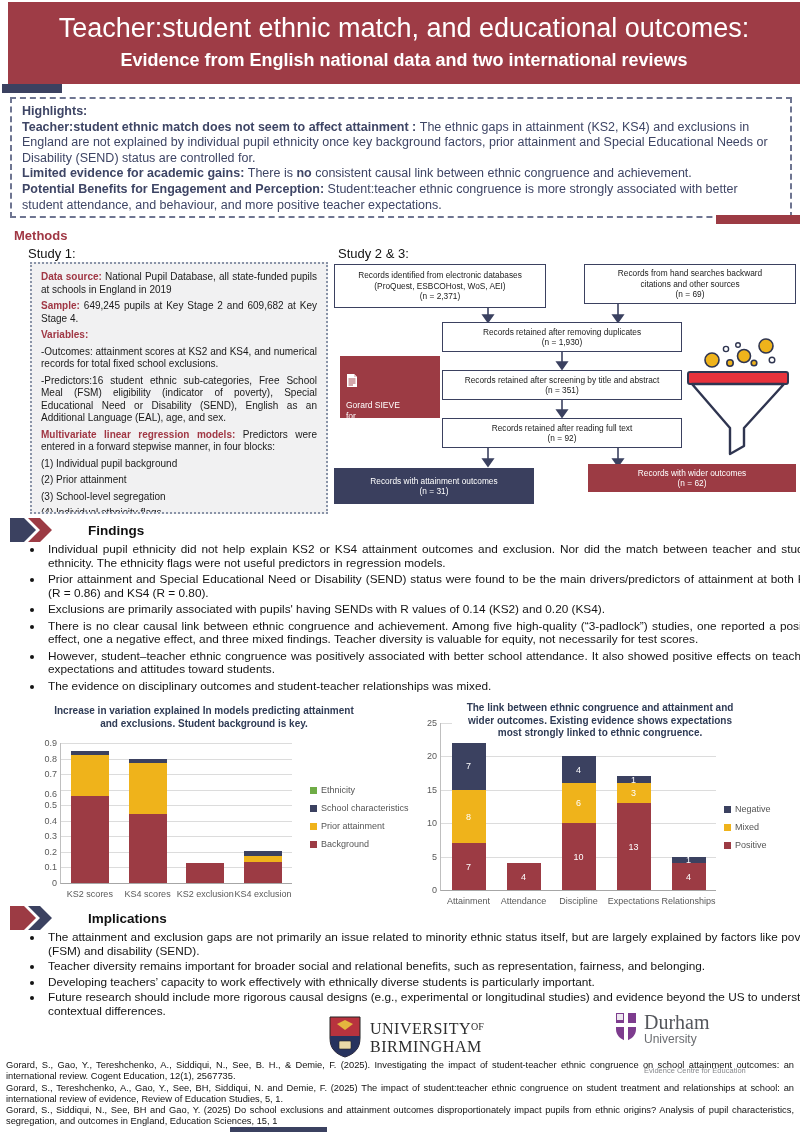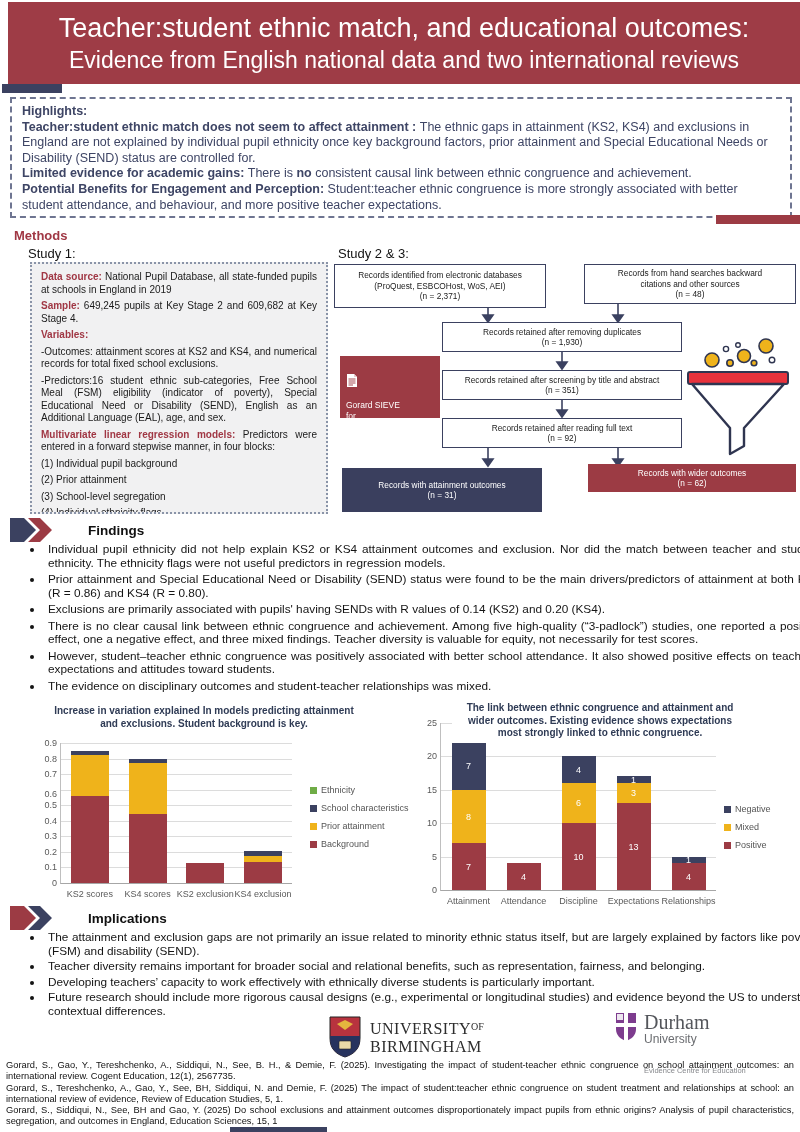--- a/index.html
+++ b/index.html
@@ -5,21 +5,21 @@
   html,body{margin:0;padding:0;background:#fff;}
   .page{position:relative;width:800px;height:1132px;background:#fff;overflow:hidden;
         font-family:"Liberation Sans",sans-serif;color:#111;}
   .b{font-weight:bold;}
   .accent{color:#A03744;font-weight:bold;}
 
   
   .masthead{position:absolute;left:8px;top:2px;width:792px;height:82px;background:#9E3C46;
             text-align:center;color:#fff;}
   .title1{font-size:27px;margin-top:9px;line-height:34px;}
-  .title2{font-size:23px;line-height:30px;}
+  .title2{font-size:18px;line-height:30px;font-weight:bold;}
   .navy-bar-tl{position:absolute;left:2px;top:84px;width:60px;height:9px;background:#3B4160;}
   .red-bar-tr{position:absolute;left:716px;top:215px;width:84px;height:9px;background:#9C3B44;}
   .bottom-navy{position:absolute;left:230px;top:1127px;width:97px;height:5px;background:#3B4160;}
 
   
   .highlights{position:absolute;left:10px;top:97px;width:758px;height:107px;
               border:2px dashed #6E7591;padding:5px 10px;color:#3E4565;
               font-size:12.5px;line-height:15.6px;}
 
   
@@ -36,21 +36,21 @@
   
   .flowchart{position:absolute;left:330px;top:256px;width:470px;height:268px;}
   .fc-box{position:absolute;background:#fff;border:1.3px solid #3B4160;display:flex;
           align-items:center;justify-content:center;text-align:center;font-size:8.3px;
           line-height:10.5px;white-space:pre-line;color:#1a1a1a;padding:1px 2px;box-sizing:border-box;}
   #fcA{left:4px;top:8px;width:212px;height:44px;}
   #fcB{left:254px;top:8px;width:212px;height:40px;}
   #fcC{left:112px;top:66px;width:240px;height:30px;}
   #fcD{left:112px;top:114px;width:240px;height:30px;}
   #fcE{left:112px;top:162px;width:240px;height:30px;}
-  #fcF{left:12px;top:212px;width:200px;height:44px;background:#3A3F5E;color:#fff;border:none;}
+  #fcF{left:4px;top:212px;width:200px;height:36px;background:#3A3F5E;color:#fff;border:none;}
   #fcG{left:258px;top:208px;width:208px;height:28px;background:#9C3B44;color:#fff;border:none;}
   .fc-sieve{position:absolute;left:10px;top:100px;width:88px;height:50px;background:#9C3B44;
             color:#fff;font-size:8.5px;line-height:10.5px;padding:6px;white-space:pre-line;}
   .fc-sieve svg{display:block;margin-bottom:2px;}
   .fc-arrows,.funnel{position:absolute;left:0;top:0;}
   .funnel{left:352px;top:78px;}
 
   
   .section-head{position:absolute;left:10px;display:flex;align-items:center;}
   .section-head svg{margin-right:30px;}
@@ -162,21 +162,21 @@
           <polygon points="153,203 163,203 158,210"></polygon>
         <line x1="288" y1="192" x2="288" y2="204"></line>
           <polygon points="283,203 293,203 288,210"></polygon>
       </g>
     </svg>
     <div class="fc-box" id="fcA">Records identified from electronic databases
 (ProQuest, ESBCOHost, WoS, AEI)
 (n = 2,371)</div>
     <div class="fc-box" id="fcB">Records from hand searches backward
 citations and other sources
-(n = 48)</div>
+(n = 69)</div>
     <div class="fc-box" id="fcC">Records retained after removing duplicates
 (n = 1,930)</div>
     <div class="fc-box" id="fcD">Records retained after screening by title and abstract
 (n = 351)</div>
     <div class="fc-box" id="fcE">Records retained after reading full text
 (n = 92)</div>
     <div class="fc-box" id="fcF">Records with attainment outcomes
 (n = 31)</div>
     <div class="fc-box" id="fcG">Records with wider outcomes
 (n = 62)</div>

